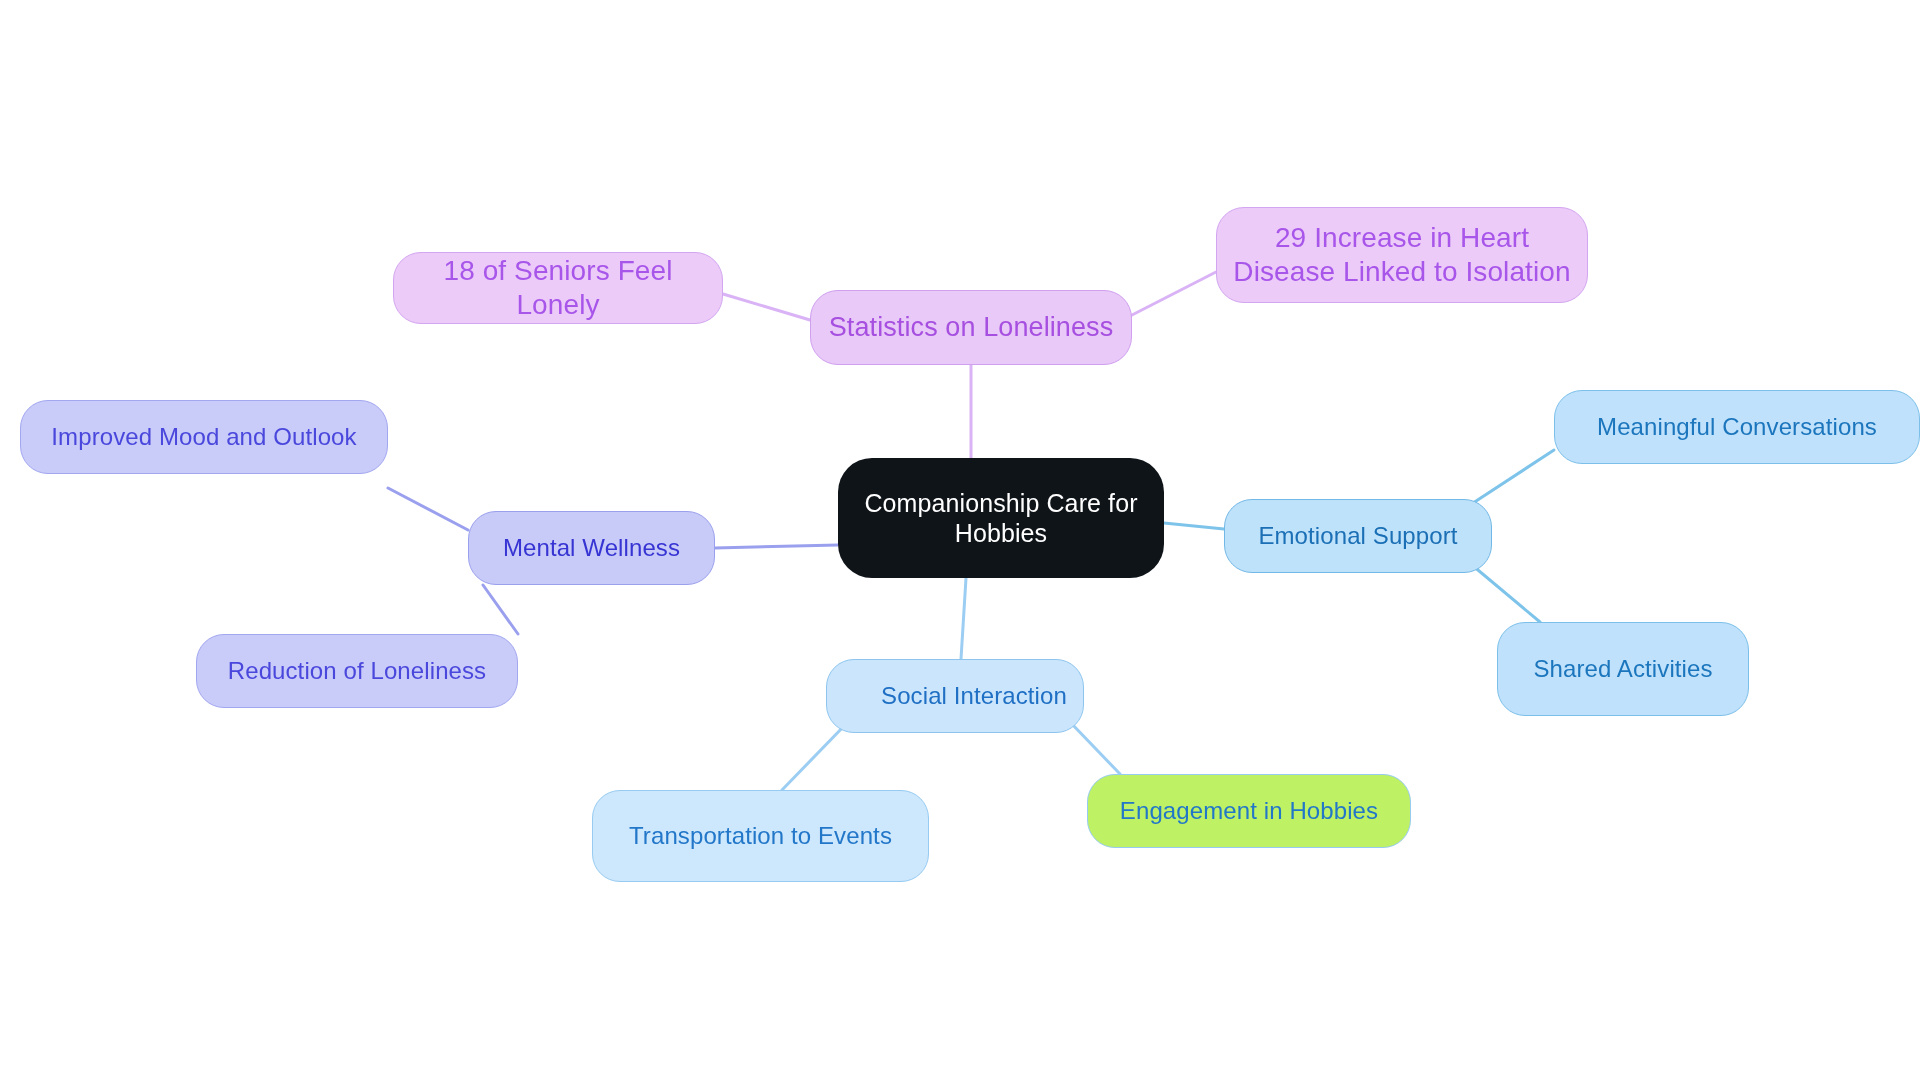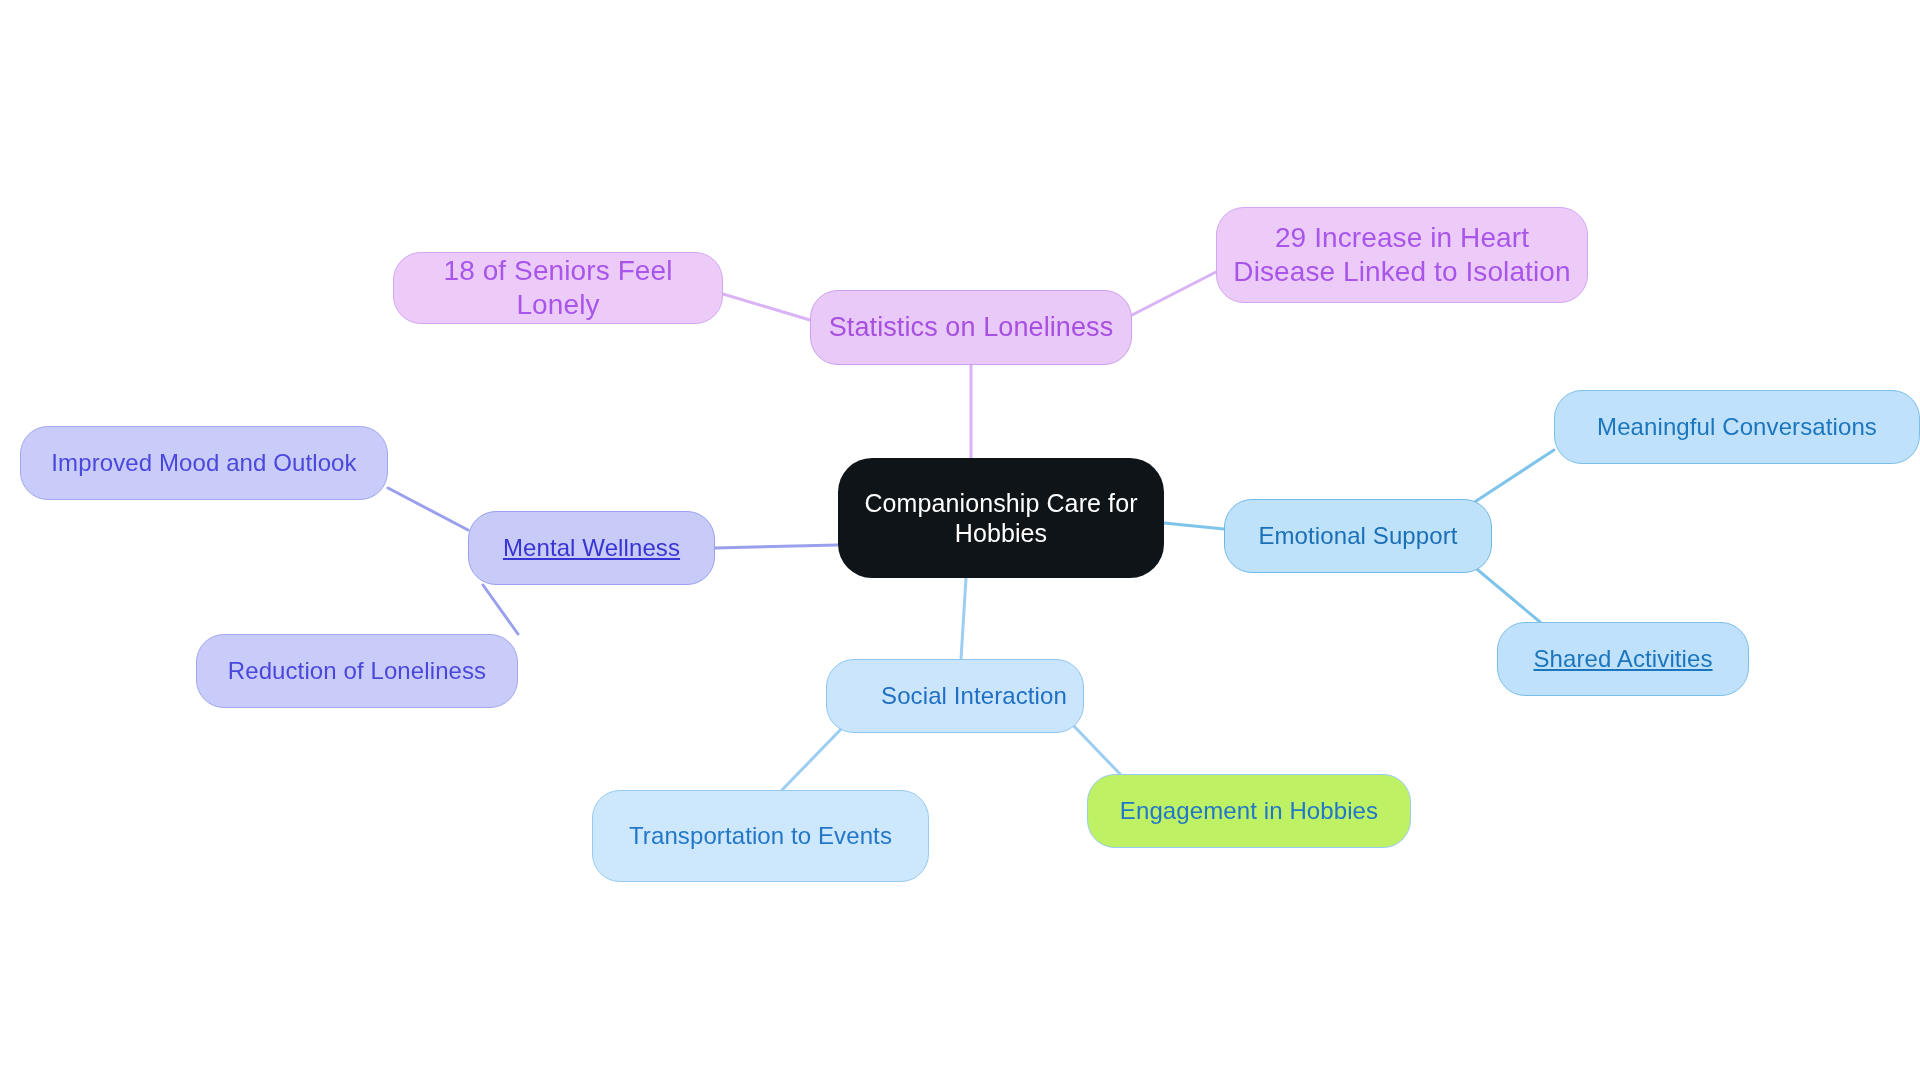--- a/index.html
+++ b/index.html
@@ -86,21 +86,20 @@
     background: #cde7fd;
     border-color: #97cbf1;
     color: #2277c9;
     font-size: 24px;
   }
   .node-indigo {
     background: #c8cbf7;
     border-color: #9aa0ee;
     color: #3734d4;
     font-size: 24px;
-    text-decoration: underline;
   }
   .node-indigo-leaf {
     background: #c9ccf8;
     border-color: #a2a7f0;
     color: #4a47dd;
     font-size: 24px;
   }
 </style>
 </head>
 <body style="background: rgb(255, 255, 255);">
@@ -134,36 +133,36 @@
       </div>
       <div class="node node-purple-leaf" style="left: 1216px; top: 207px; width: 372px; height: 96px; background: rgb(236, 203, 248); border-color: rgb(211, 166, 241); color: rgb(168, 85, 234);">
         <span>29 Increase in Heart Disease Linked to Isolation</span>
       </div>
       <div class="node node-blue" style="left: 1224px; top: 499px; width: 268px; height: 74px; background: rgb(191, 226, 251); border-color: rgb(114, 184, 230); color: rgb(26, 111, 181);">
         <span>Emotional Support</span>
       </div>
       <div class="node node-blue-leaf" style="left: 1554px; top: 390px; width: 366px; height: 74px; background: rgb(191, 225, 251); border-color: rgb(124, 192, 234); color: rgb(28, 118, 189);">
         <span>Meaningful Conversations</span>
       </div>
-      <div class="node node-blue-leaf" style="left: 1497px; top: 622px; width: 252px; height: 74px; background: rgb(191, 225, 251); border-color: rgb(124, 192, 234); color: rgb(28, 118, 189); text-decoration: underline;">
+      <div class="node node-blue-leaf" style="left: 1497px; top: 622px; width: 252px; height: 94px; background: rgb(191, 225, 251); border-color: rgb(124, 192, 234); color: rgb(28, 118, 189);">
         <span>Shared Activities</span>
       </div>
       <div class="node node-skyblue" style="left: 826px; top: 659px; width: 258px; height: 74px; background: rgb(203, 230, 252); border-color: rgb(141, 197, 239); color: rgb(31, 111, 196); padding-left: 48px;">
         <span>Social Interaction</span>
       </div>
       <div class="node node-skyblue-leaf" style="left: 592px; top: 790px; width: 337px; height: 92px; background: rgb(205, 231, 253); border-color: rgb(151, 203, 241); color: rgb(34, 119, 201);">
         <span>Transportation to Events</span>
       </div>
       <div class="node node-skyblue-leaf" style="left: 1087px; top: 774px; width: 324px; height: 74px; background: #bef264; border-color: rgb(151, 203, 241); color: rgb(34, 119, 201);">
         <span>Engagement in Hobbies</span>
       </div>
       <div class="node node-indigo" style="left: 468px; top: 511px; width: 247px; height: 74px; background: rgb(200, 203, 247); border-color: rgb(154, 160, 238); color: rgb(55, 52, 212);">
         <span>Mental Wellness</span>
       </div>
-      <div class="node node-indigo-leaf" style="left: 20px; top: 426px; width: 368px; height: 74px; background: rgb(201, 204, 248); border-color: rgb(162, 167, 240); color: rgb(74, 71, 221);">
+      <div class="node node-indigo-leaf" style="left: 20px; top: 400px; width: 368px; height: 74px; background: rgb(201, 204, 248); border-color: rgb(162, 167, 240); color: rgb(74, 71, 221);">
         <span>Improved Mood and Outlook</span>
       </div>
       <div class="node node-indigo-leaf" style="left: 196px; top: 634px; width: 322px; height: 74px; background: rgb(201, 204, 248); border-color: rgb(162, 167, 240); color: rgb(74, 71, 221);">
         <span>Reduction of Loneliness</span>
       </div>
     </div>
 
 </div>
 
 </body></html>

